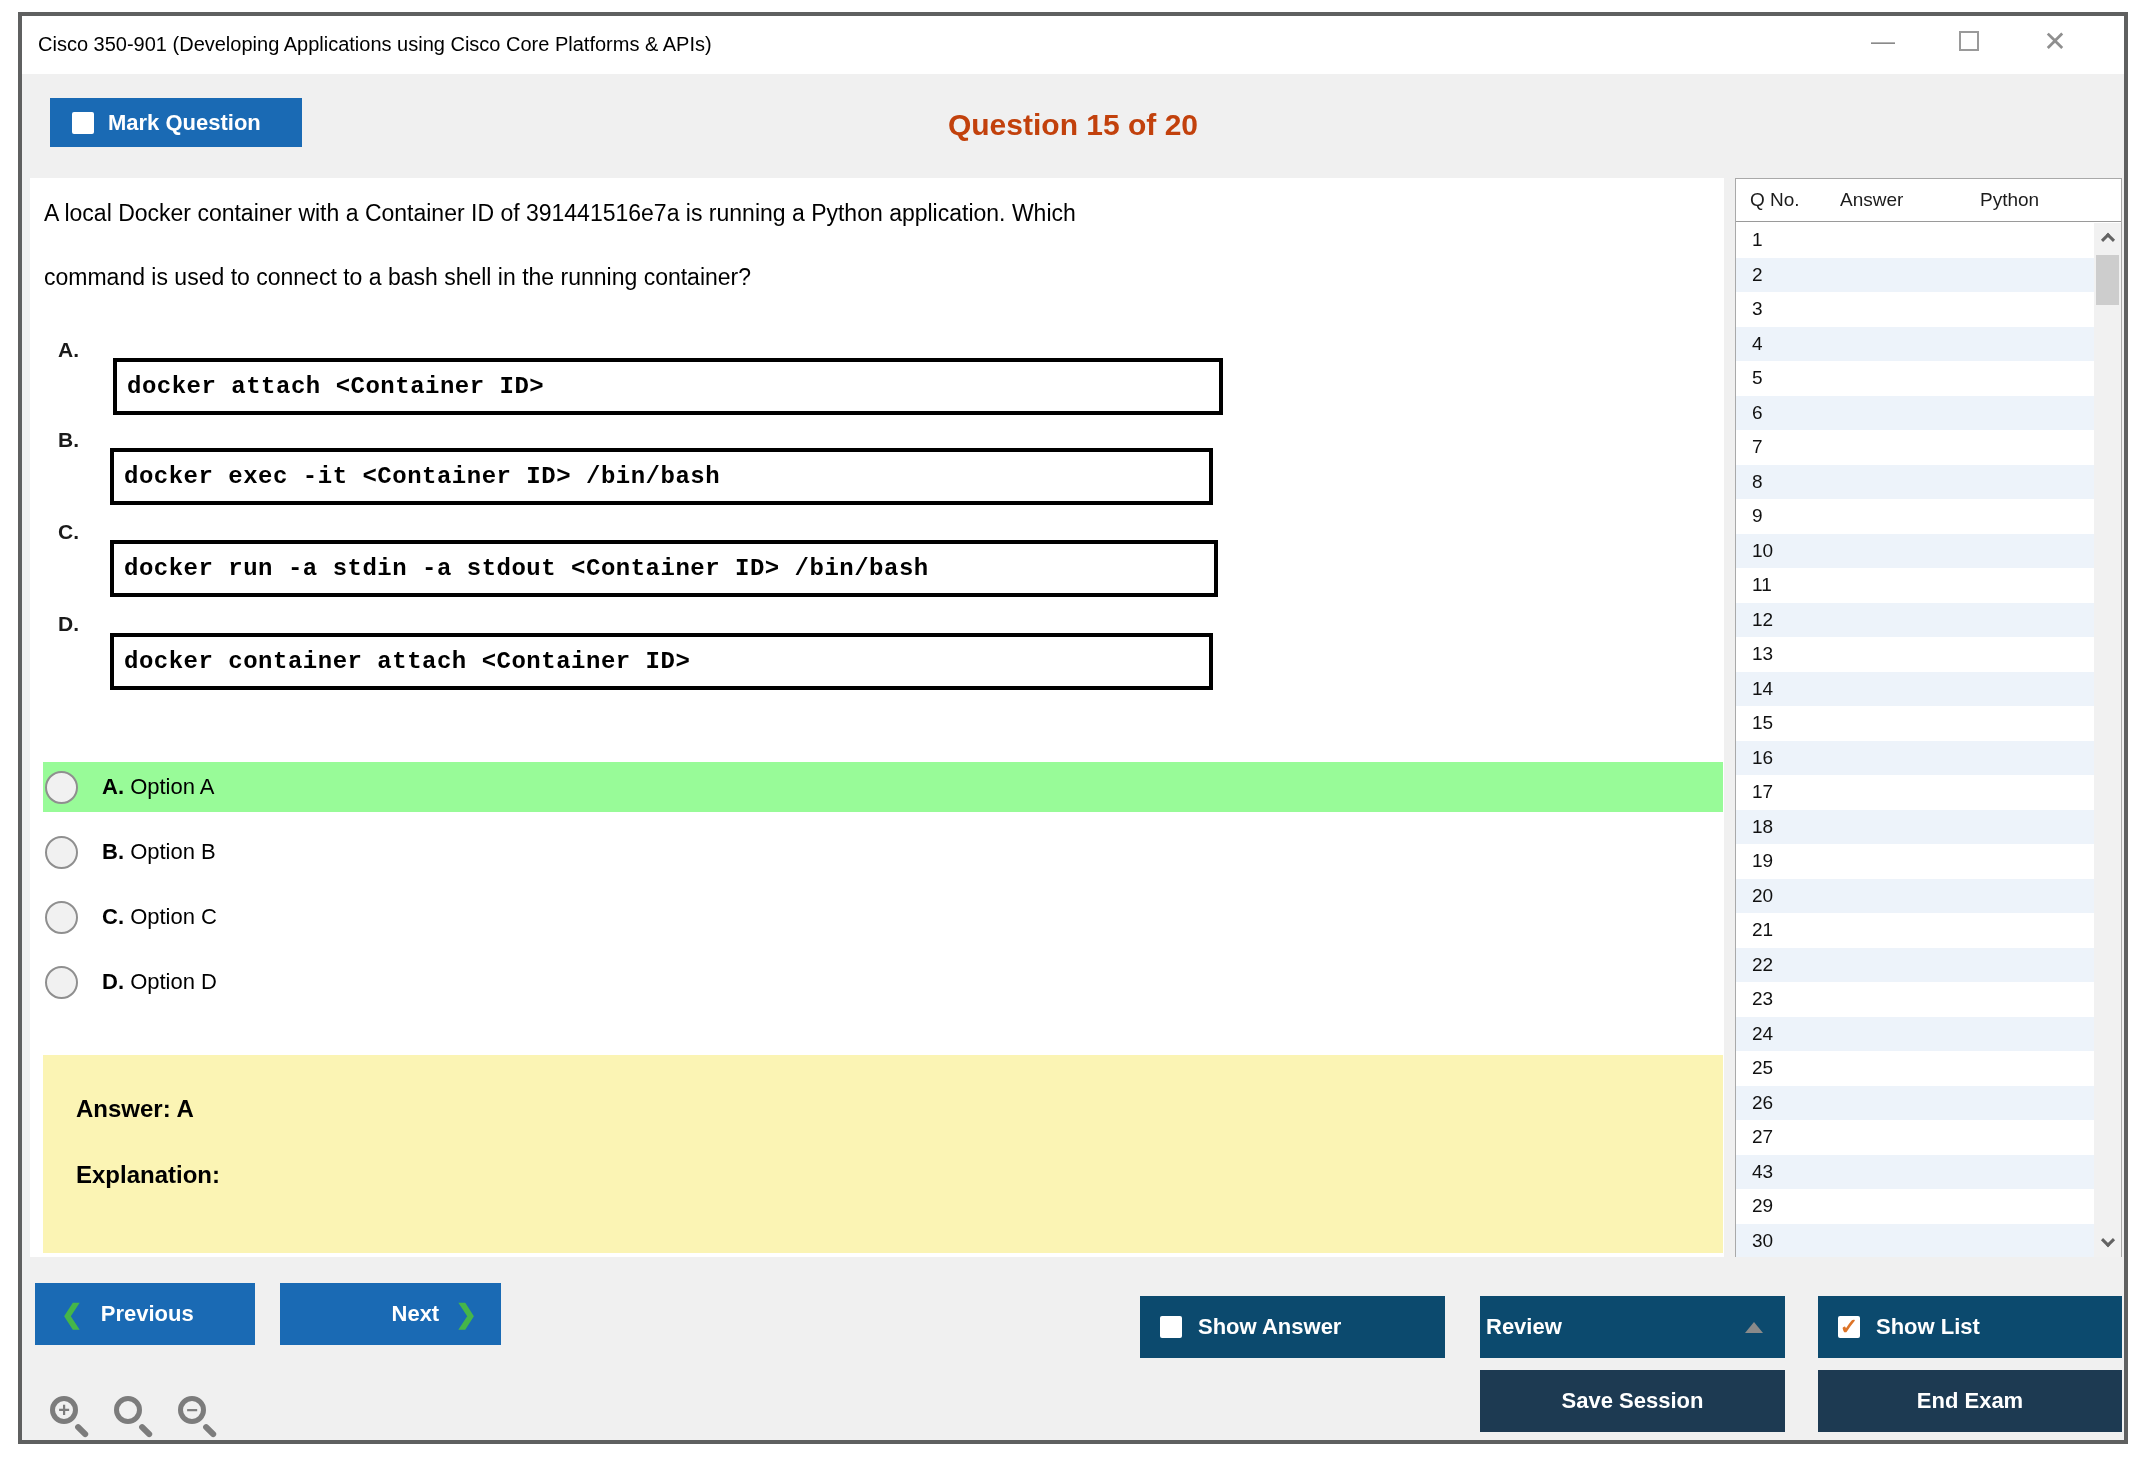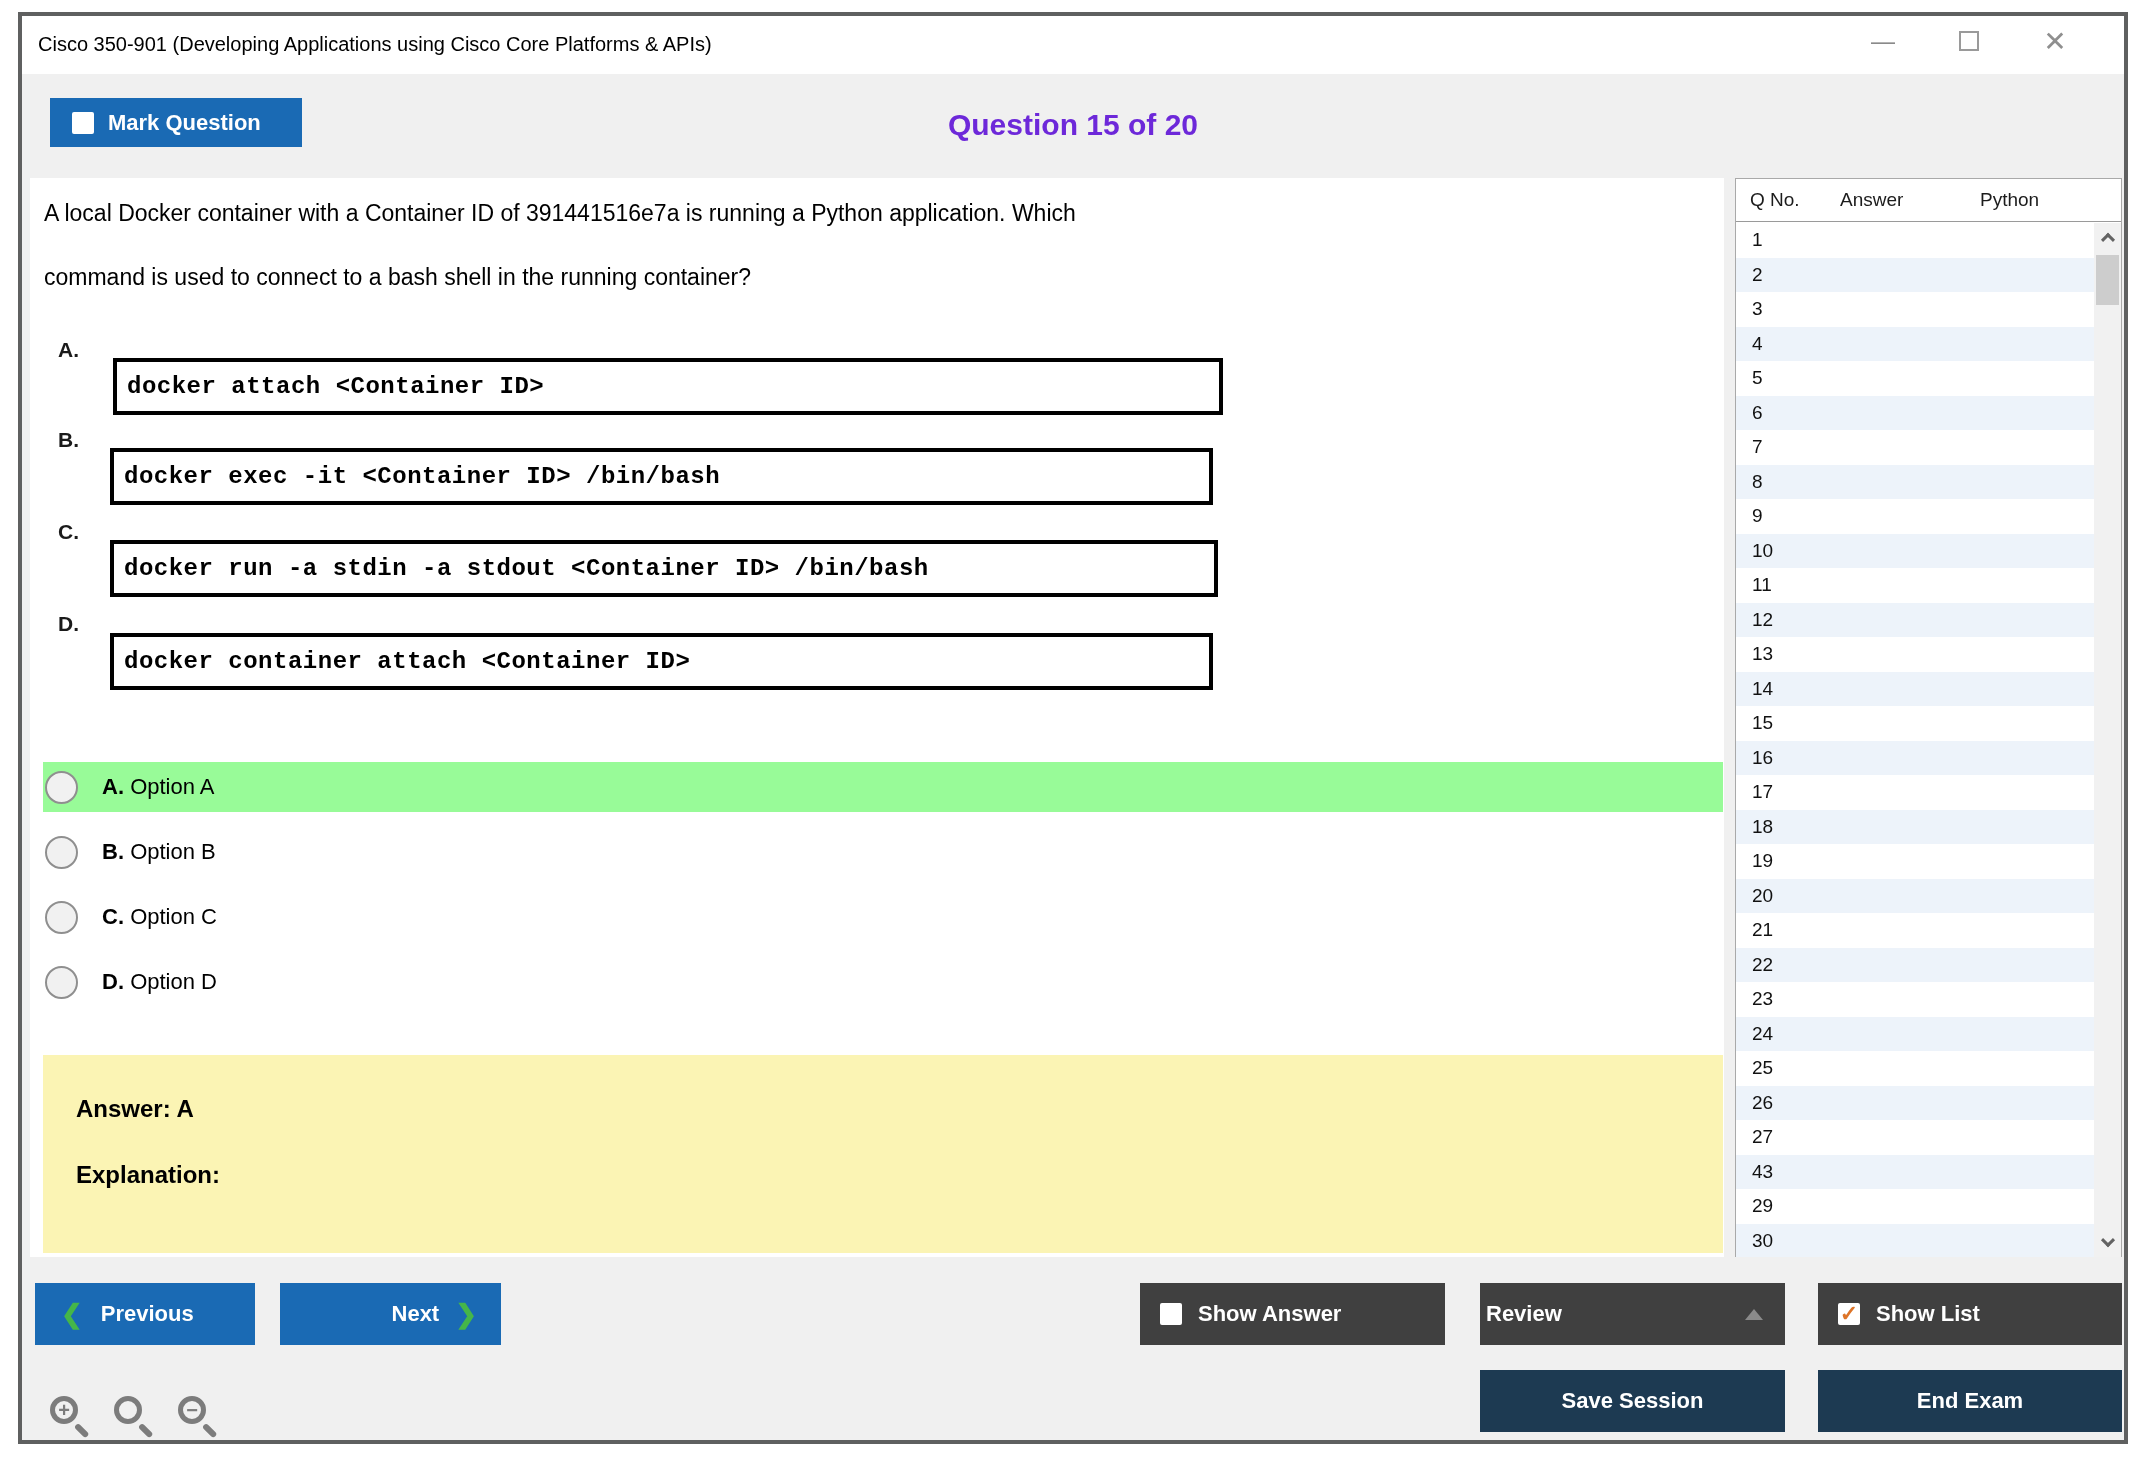--- a/index.html
+++ b/index.html
@@ -19,21 +19,21 @@
   .wc-close { font-size:28px; color:#8f8f8f; }
 
   
   .btn-mark { position:absolute; left:28px; top:82px; width:252px; height:49px;
               background:#1a6ab4; border:none; color:#fff; display:flex; align-items:center;
               gap:14px; padding-left:22px; font-size:22px; font-weight:700; cursor:pointer; }
   .checkbox { width:22px; height:22px; background:#ffffff; border-radius:2px; display:inline-flex;
               align-items:center; justify-content:center; flex:0 0 auto; }
   .checkbox.checked { color:#dd7428; font-size:22px; font-weight:700; line-height:1; }
   .q-counter { position:absolute; left:0; top:92px; width:2102px; text-align:center;
-               font-size:30px; font-weight:700; color:#6d28d9; }
+               font-size:30px; font-weight:700; color:#c2410c; }
 
   
   .main-panel { position:absolute; left:8px; top:162px; width:1694px; height:1079px; background:#ffffff; }
   .q-line1 { position:absolute; left:14px; top:22px; font-size:23px; color:#000; }
   .q-line2 { position:absolute; left:14px; top:86px; font-size:23px; color:#000; }
 
   .choice-letter { position:absolute; font-size:21px; font-weight:700; color:#1a1a1a; }
   .code-box { position:absolute; border:4px solid #000; background:#fff; height:57px;
               font-family:"Liberation Mono", monospace; font-size:24px; font-weight:700;
               display:flex; align-items:center; padding-left:10px; white-space:pre; letter-spacing:0.5px; }
@@ -71,21 +71,21 @@
   .sb-up { top:0; } .sb-down { bottom:0; }
   .chev { width:10px; height:10px; border-top:3px solid #636363; border-right:3px solid #636363; }
   .chev-up { transform:rotate(-45deg) translate(-2px,2px); }
   .chev-down { transform:rotate(135deg) translate(-2px,2px); }
   .sb-thumb { position:absolute; left:2px; top:32px; width:23px; height:50px; background:#cdcdcd; cursor:pointer; }
 
   
   .btn { position:absolute; border:none; color:#ffffff; display:flex; align-items:center;
          font-size:22px; cursor:pointer; }
   .btn-blue { background:#1a6ab4; font-weight:700; }
-  .btn-orange { background:#404040; font-weight:600; }
+  .btn-orange { background:#0c4a6e; font-weight:600;margin-top:13px; }
   .btn-navy { background:#1d3a52; font-weight:600; }
 
   .btn-prev { left:13px;  top:1267px; width:220px; height:62px; padding-left:26px; gap:18px; }
   .btn-next { left:258px; top:1267px; width:221px; height:62px; justify-content:flex-end; padding-right:24px; gap:16px; }
   .chevron { color:#45b649; font-size:26px; font-weight:700; line-height:1; }
 
   .btn-show-answer { left:1118px; top:1267px; width:305px; height:62px; gap:16px; padding-left:20px; }
   .btn-review      { left:1458px; top:1267px; width:305px; height:62px; padding-left:6px; }
   .btn-show-list   { left:1796px; top:1267px; width:304px; height:62px; gap:16px; padding-left:20px; }
   .tri-up { position:absolute; right:22px; top:26px; width:0; height:0;

